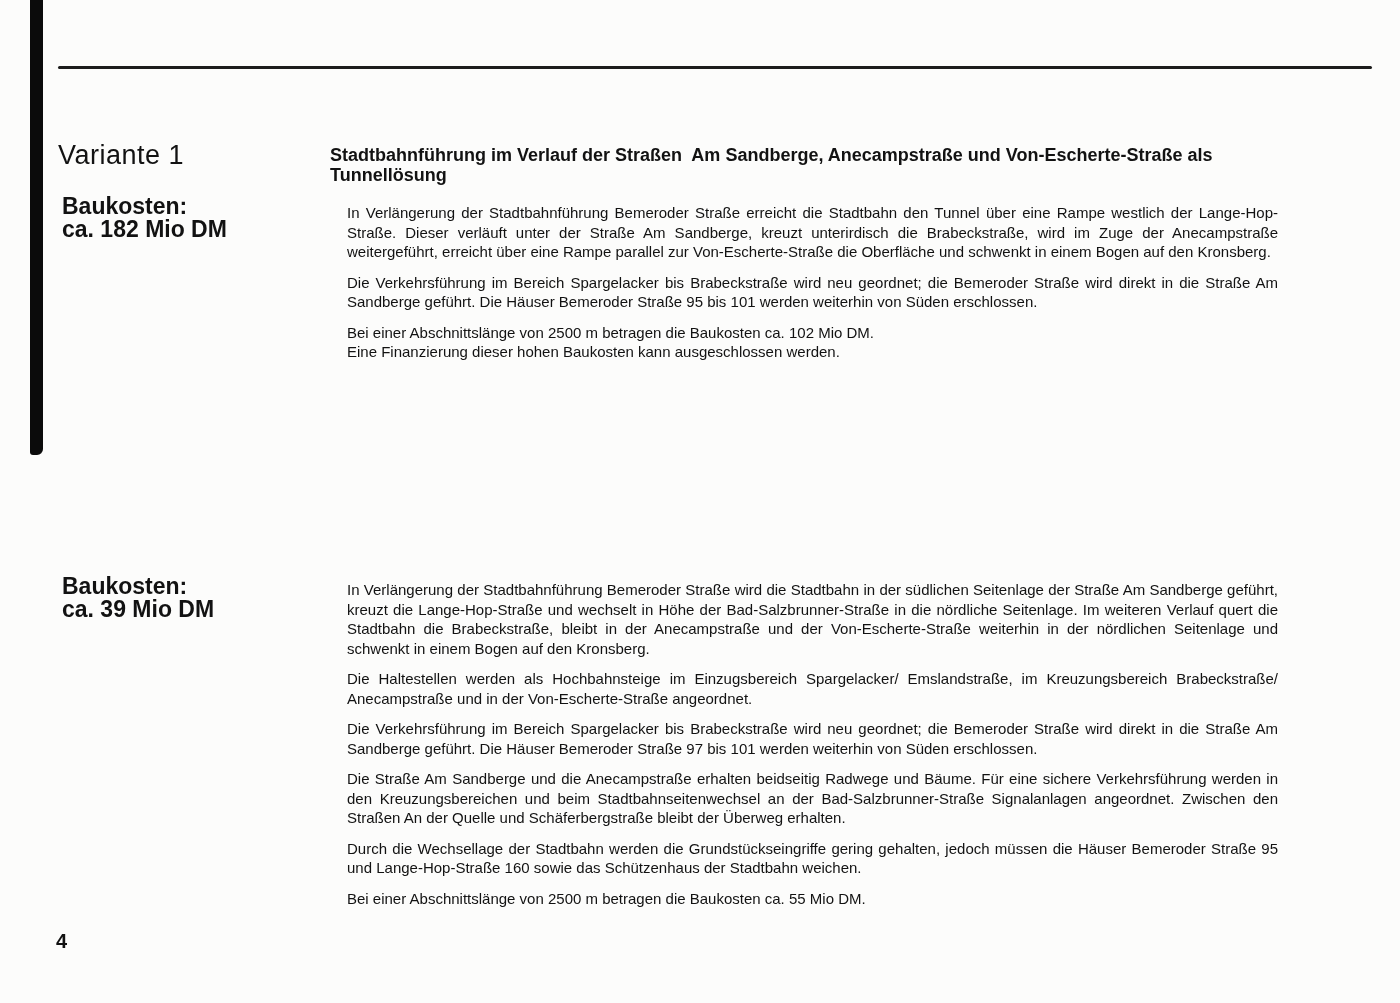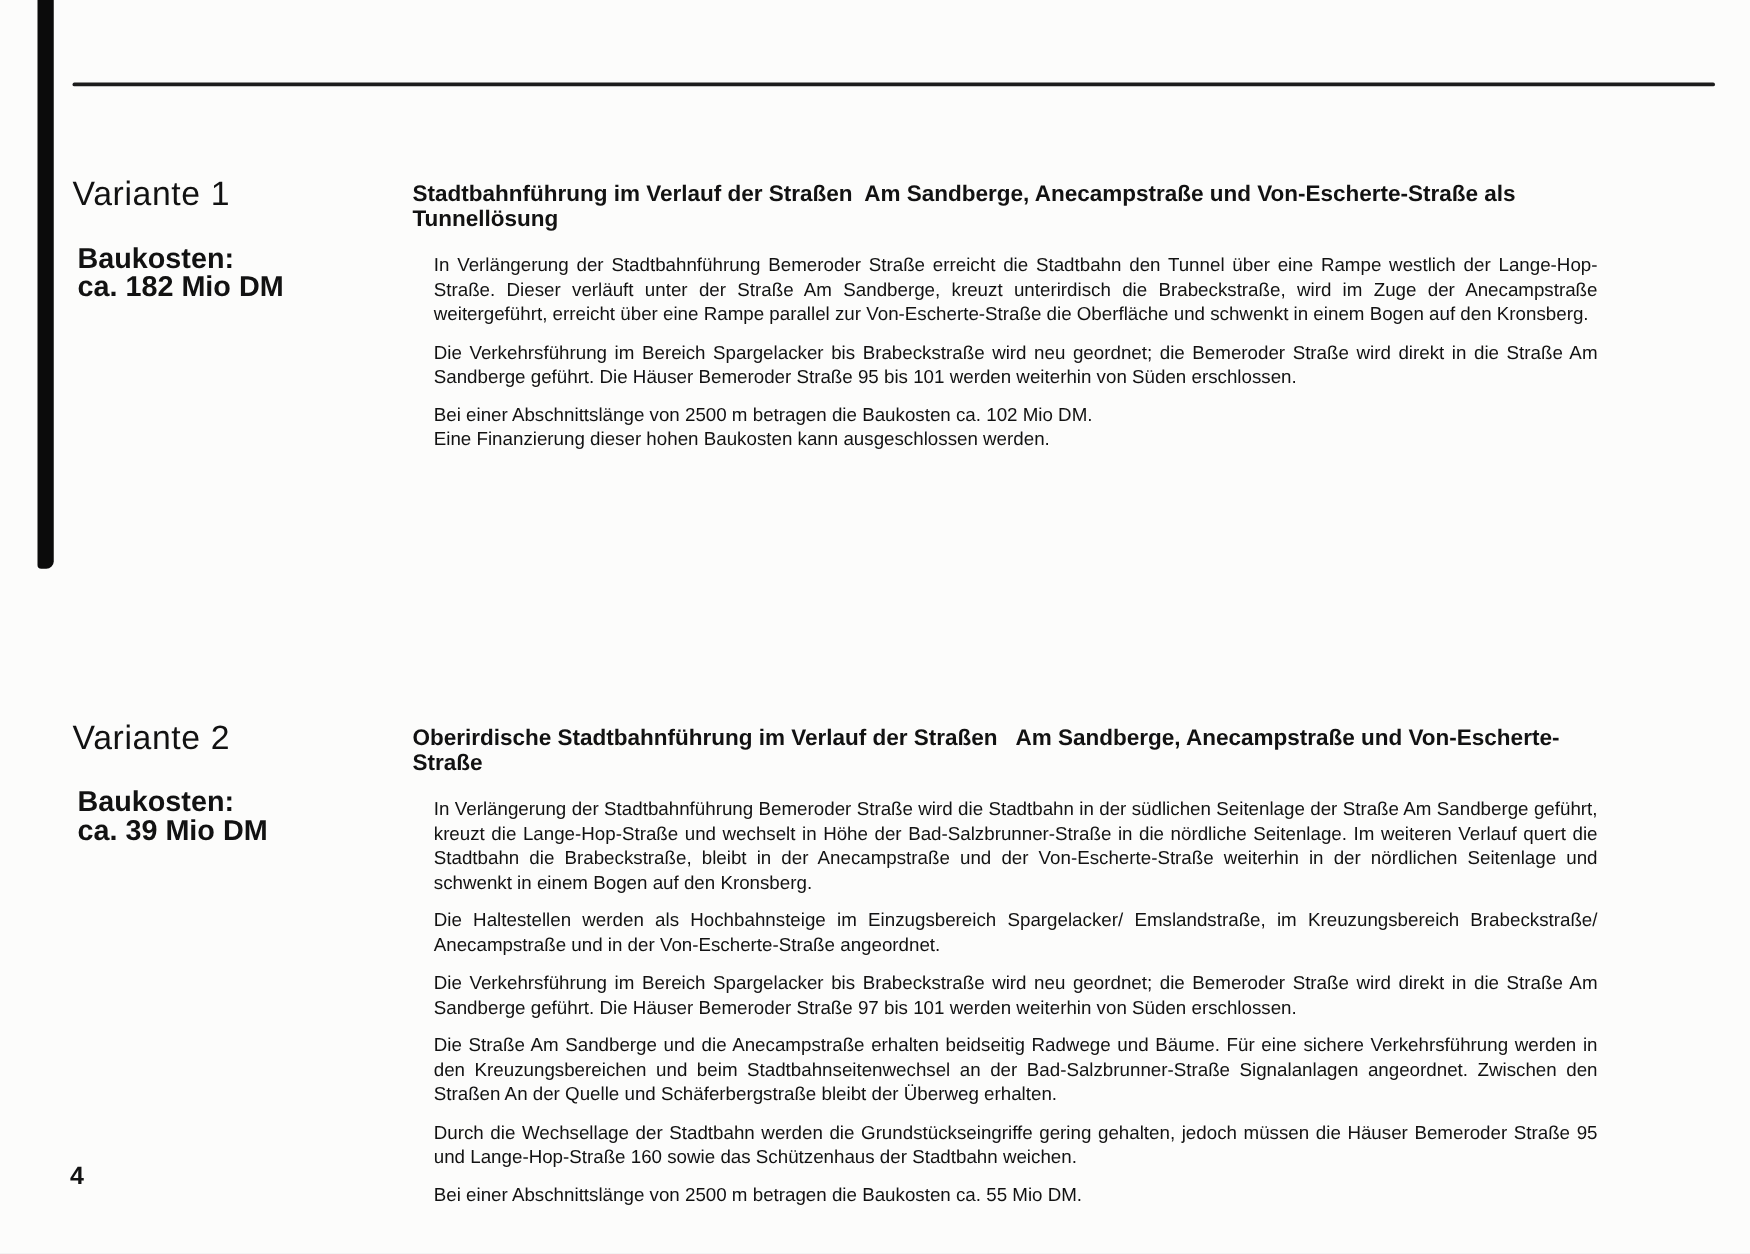--- a/index.html
+++ b/index.html
@@ -103,27 +103,25 @@
 
   <div class="right-col right-col-1">
     <h2 class="section-heading">Stadtbahnführung im Verlauf der Straßen  Am Sandberge, Anecampstraße und Von-Escherte-Straße als Tunnellösung</h2>
     <p class="body-para">In Verlängerung der Stadtbahnführung Bemeroder Straße erreicht die Stadtbahn den Tunnel über eine Rampe westlich der Lange-Hop-Straße. Dieser verläuft unter der Straße Am Sandberge, kreuzt unterirdisch die Brabeckstraße, wird im Zuge der Anecampstraße weitergeführt, erreicht über eine Rampe parallel zur Von-Escherte-Straße die Oberfläche und schwenkt in einem Bogen auf den Kronsberg.</p>
     <p class="body-para">Die Verkehrsführung im Bereich Spargelacker bis Brabeckstraße wird neu geordnet; die Bemeroder Straße wird direkt in die Straße Am Sandberge geführt. Die Häuser Bemeroder Straße 95 bis 101 werden weiterhin von Süden erschlossen.</p>
     <p class="body-para">Bei einer Abschnittslänge von 2500 m betragen die Baukosten ca. 102 Mio DM.
 Eine Finanzierung dieser hohen Baukosten kann ausgeschlossen werden.</p>
   </div>
 
   <div class="left-col left-col-2">
-    <h1 class="variant-label">Variante 2</h1>
     <p class="cost">Baukosten:</p>
     <p class="cost">ca. 39 Mio DM</p>
   </div>
 
   <div class="right-col right-col-2">
-    <h2 class="section-heading">Oberirdische Stadtbahnführung im Verlauf der Straßen   Am Sandberge, Anecampstraße und Von-Escherte-Straße</h2>
     <p class="body-para">In Verlängerung der Stadtbahnführung Bemeroder Straße wird die Stadtbahn in der südlichen Seitenlage der Straße Am Sandberge geführt, kreuzt die Lange-Hop-Straße und wechselt in Höhe der Bad-Salzbrunner-Straße in die nördliche Seitenlage. Im weiteren Verlauf quert die Stadtbahn die Brabeckstraße, bleibt in der Anecampstraße und der Von-Escherte-Straße  weiterhin in der nördlichen Seitenlage und schwenkt in einem Bogen auf den Kronsberg.</p>
     <p class="body-para">Die Haltestellen werden als Hochbahnsteige im Einzugsbereich Spargelacker/ Emslandstraße, im Kreuzungsbereich Brabeckstraße/ Anecampstraße und in der Von-Escherte-Straße angeordnet.</p>
     <p class="body-para">Die Verkehrsführung im Bereich Spargelacker bis Brabeckstraße wird neu geordnet; die Bemeroder Straße wird direkt in die Straße Am Sandberge geführt. Die Häuser Bemeroder Straße 97 bis 101 werden weiterhin von Süden erschlossen.</p>
     <p class="body-para">Die Straße  Am Sandberge und die Anecampstraße erhalten beidseitig Radwege und Bäume. Für eine sichere Verkehrsführung werden in den Kreuzungsbereichen  und beim Stadtbahnseitenwechsel an der Bad-Salzbrunner-Straße Signalanlagen angeordnet. Zwischen den Straßen An der Quelle und Schäferbergstraße bleibt der Überweg erhalten.</p>
     <p class="body-para">Durch die Wechsellage der Stadtbahn werden die Grundstückseingriffe gering gehalten, jedoch müssen die Häuser Bemeroder Straße 95 und Lange-Hop-Straße 160  sowie das Schützenhaus der Stadtbahn weichen.</p>
     <p class="body-para">Bei einer Abschnittslänge von 2500 m betragen die Baukosten ca. 55 Mio DM.</p>
   </div>
 
   <div class="page-number">4</div>
 

